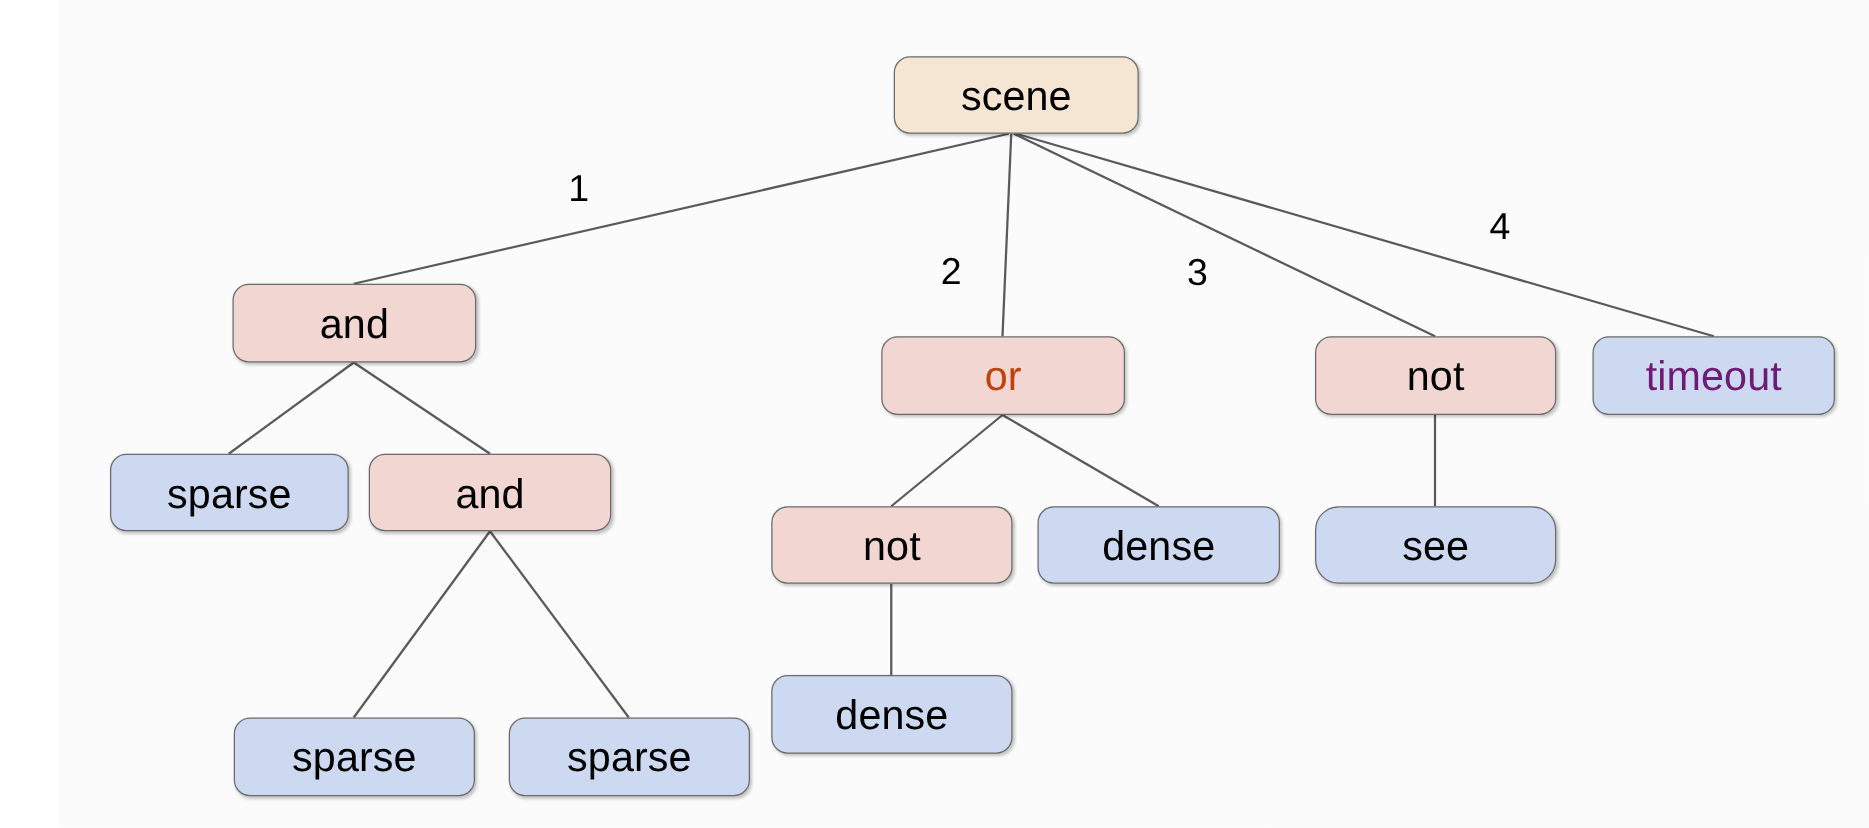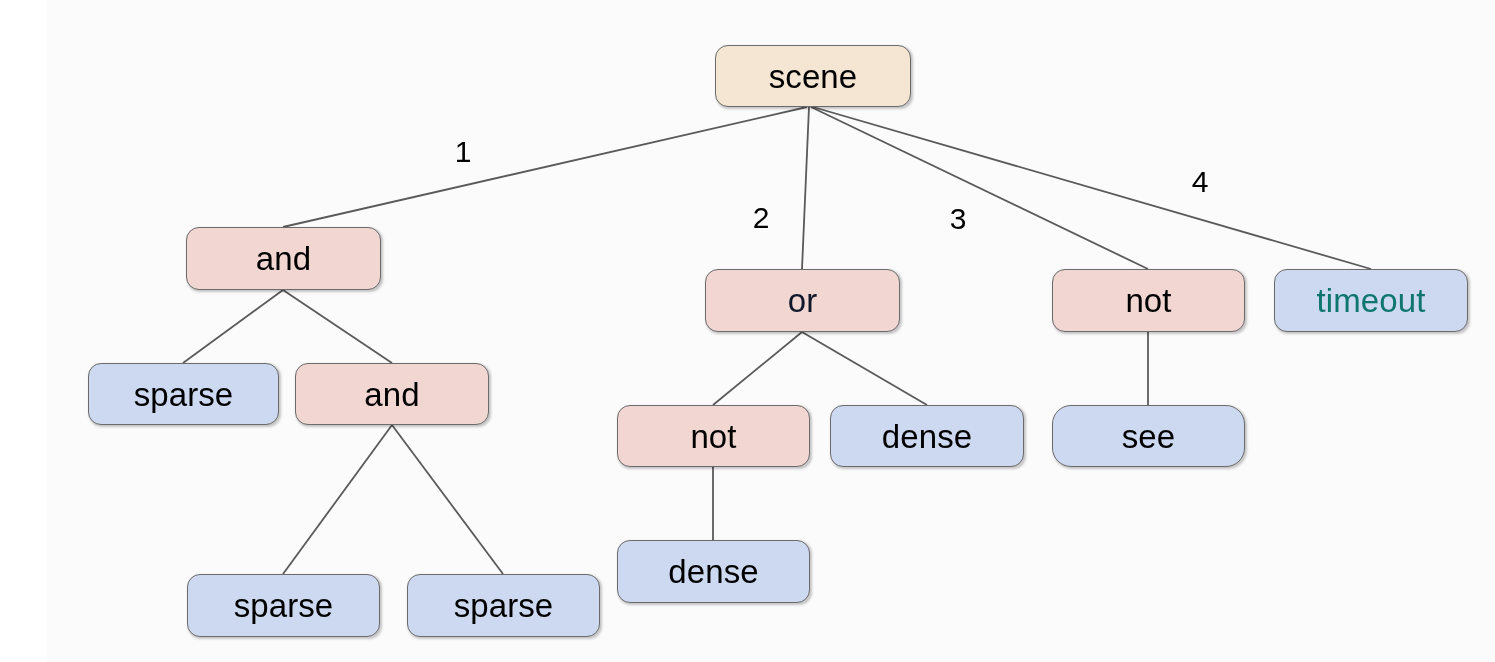--- a/index.html
+++ b/index.html
@@ -79,39 +79,39 @@
       <div class="node" style="left: 248px; top: 363px; width: 194px; height: 62px; background: rgb(242, 214, 210); border-color: rgb(107, 107, 107);">
         <span class="node-label" style="color: rgb(0, 0, 0);">and</span>
       </div>
       <div class="node" style="left: 140px; top: 574px; width: 193px; height: 63px; background: rgb(204, 217, 240); border-color: rgb(107, 107, 107);">
         <span class="node-label" style="color: rgb(0, 0, 0);">sparse</span>
       </div>
       <div class="node" style="left: 360px; top: 574px; width: 193px; height: 63px; background: rgb(204, 217, 240); border-color: rgb(107, 107, 107);">
         <span class="node-label" style="color: rgb(0, 0, 0);">sparse</span>
       </div>
       <div class="node" style="left: 658px; top: 269px; width: 195px; height: 63px; background: rgb(242, 214, 210); border-color: rgb(107, 107, 107);">
-        <span class="node-label" style="color: #0f172a;">or</span>
+        <span class="node-label" style="color: #c2410c;">or</span>
       </div>
       <div class="node" style="left: 570px; top: 405px; width: 193px; height: 62px; background: rgb(242, 214, 210); border-color: rgb(107, 107, 107);">
         <span class="node-label" style="color: rgb(0, 0, 0);">not</span>
       </div>
       <div class="node" style="left: 783px; top: 405px; width: 194px; height: 62px; background: rgb(204, 217, 240); border-color: rgb(107, 107, 107);">
         <span class="node-label" style="color: rgb(0, 0, 0);">dense</span>
       </div>
       <div class="node" style="left: 570px; top: 540px; width: 193px; height: 63px; background: rgb(204, 217, 240); border-color: rgb(107, 107, 107);">
         <span class="node-label" style="color: rgb(0, 0, 0);">dense</span>
       </div>
       <div class="node" style="left: 1005px; top: 269px; width: 193px; height: 63px; background: rgb(242, 214, 210); border-color: rgb(107, 107, 107);">
         <span class="node-label" style="color: rgb(0, 0, 0);">not</span>
       </div>
       <div class="node" style="left: 1005px; top: 405px; width: 193px; height: 62px; background: rgb(204, 217, 240); border-color: rgb(107, 107, 107); border-radius: 19px;">
         <span class="node-label" style="color: rgb(0, 0, 0);">see</span>
       </div>
       <div class="node" style="left: 1227px; top: 269px; width: 194px; height: 63px; background: rgb(204, 217, 240); border-color: rgb(107, 107, 107);">
-        <span class="node-label" style="color: #0f766e;">timeout</span>
+        <span class="node-label" style="color: #701a75;">timeout</span>
       </div>
     </div>
   <div id="edge-label-layer">
       <div class="edge-label" style="left: 416px; top: 152px;">1</div>
       <div class="edge-label" style="left: 714px; top: 218px;">2</div>
       <div class="edge-label" style="left: 911px; top: 219px;">3</div>
       <div class="edge-label" style="left: 1153px; top: 182px;">4</div>
     </div>
 </div>
 

